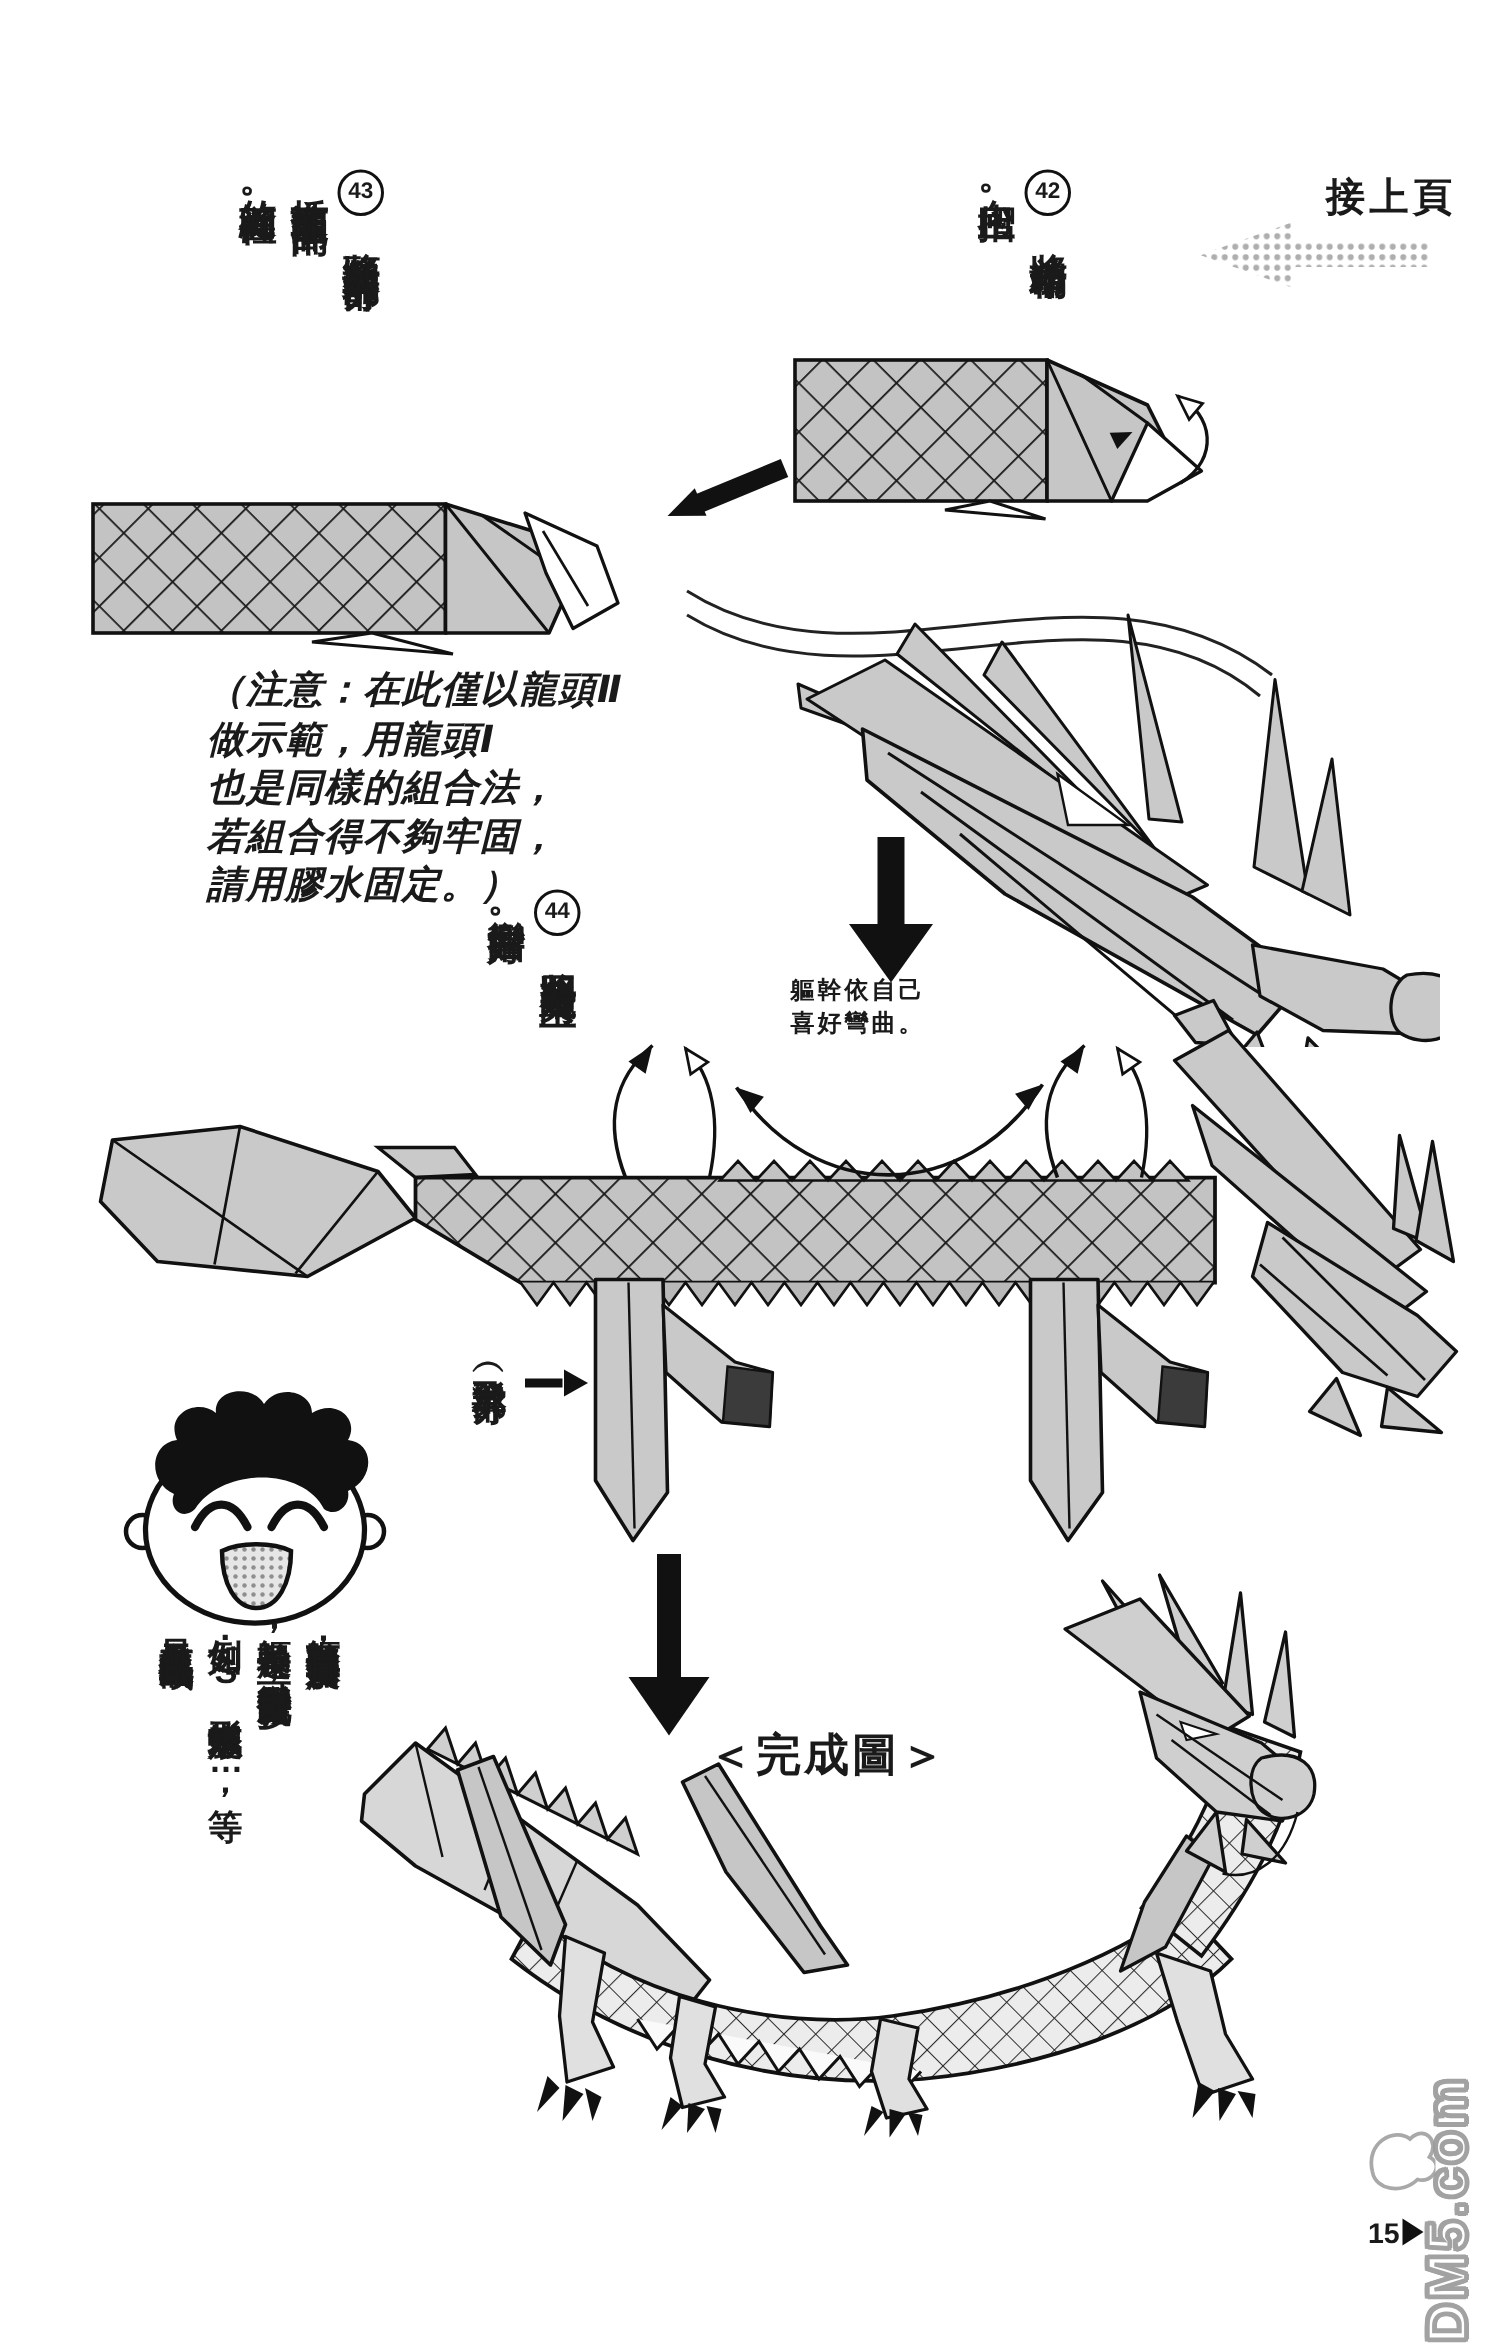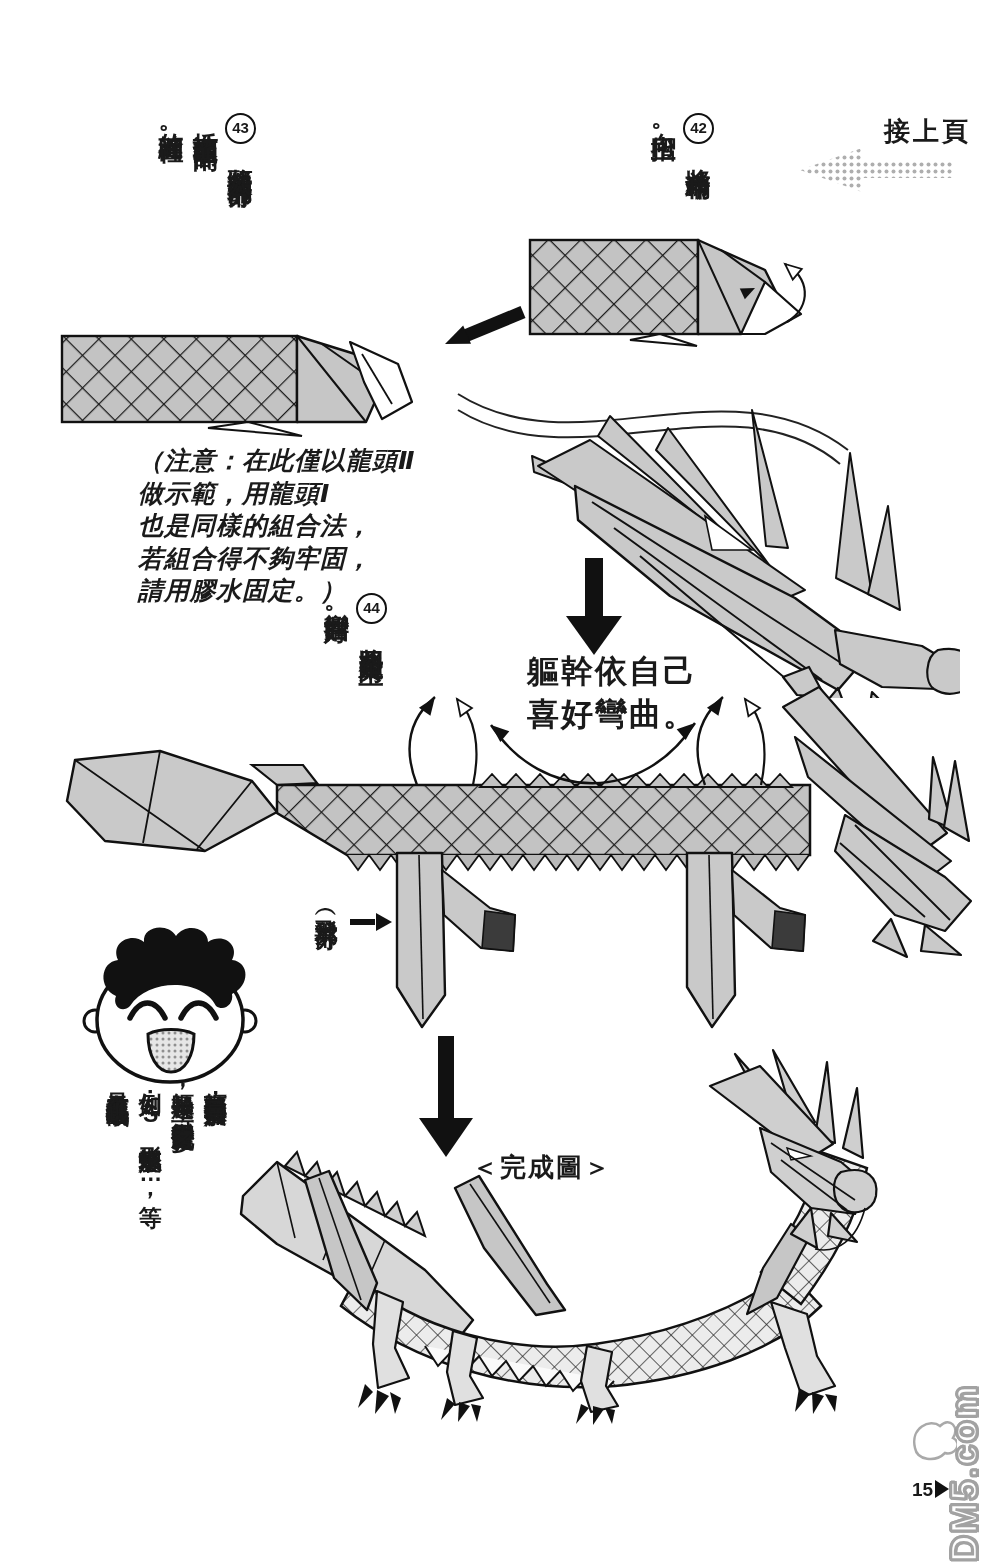--- a/index.html
+++ b/index.html
@@ -129,21 +129,21 @@
     <polygon points="318,290 334,332 298,314"></polygon>
     <polygon points="352,294 384,326 348,318"></polygon>
   </g>
 </svg>
 
 <svg class="fig" style="left:566px;top:558px;" width="56" height="100">
   <rect x="19" y="0" width="18" height="62" fill="#111"></rect>
   <polygon points="0,58 56,58 28,97" fill="#111"></polygon>
 </svg>
 
-<div class="htext" style="left:527px;top:650px;width:180px;font-size:32px;line-height:1.35;letter-spacing:2px;">軀幹依自己
+<div class="htext" style="left:527px;top:650px;width:180px;font-size:16px;line-height:1.35;letter-spacing:2px;">軀幹依自己
 喜好彎曲。</div>
 
 <div class="vtext" style="left:345px;top:593px;width:78px;height:250px;font-size:25px;">
   <span class="circle-num">44</span><span>將四片飛翼向上
 彎曲摺好。</span>
 </div>
 
 <svg class="fig" style="left:45px;top:665px;" width="935" height="400">
 
   <polygon points="30,95 115,86 207,116 232,147 160,186 60,176 22,136" fill="#c9c9c9" stroke="#111" stroke-width="2.4" stroke-linejoin="round"></polygon>
@@ -212,21 +212,21 @@
   <path d="M48,96 C58,76 73,76 83,96" stroke="#111" stroke-width="5.5" fill="none" stroke-linecap="round"></path>
   <path d="M99,96 C109,76 124,76 134,96" stroke="#111" stroke-width="5.5" fill="none" stroke-linecap="round"></path>
   <path d="M66,112 C78,106 100,106 112,112 C112,134 103,150 89,150 C75,150 66,134 66,112 Z" fill="url(#pDotsD)" stroke="#111" stroke-width="3"></path>
 </svg>
 
 <svg class="fig" style="left:418px;top:1036px;" width="56" height="125">
   <rect x="20" y="0" width="16" height="84" fill="#111"></rect>
   <polygon points="1,82 55,82 28,121" fill="#111"></polygon>
 </svg>
 
-<div class="htext" style="left:472px;top:1150px;font-size:26px;letter-spacing:2px;">＜完成圖＞</div>
+<div class="htext" style="left:472px;top:1150px;font-size:30px;letter-spacing:2px;">＜完成圖＞</div>
 
 <svg class="fig" style="left:215px;top:1048px;" width="770" height="390">
 
   <polygon points="28,148 62,114 128,162 210,222 258,272 236,300 152,246 62,196 26,166" fill="#d7d7d7" stroke="#111" stroke-width="2.4" stroke-linejoin="round"></polygon>
   <path d="M62,114 L80,190 M128,162 L108,212 M170,192 L150,238" stroke="#111" stroke-width="1.6" fill="none"></path>
   <path d="M70,118 l12,-14 l8,24 l12,-14 l8,24 l12,-14 l8,24 l12,-14 l8,24 l12,-14 l8,24 l12,-14 l8,24 l12,-14 l8,24 Z" fill="#cfcfcf" stroke="#111" stroke-width="2"></path>
 
   <path d="M142,228 C200,282 300,307 380,296 C452,286 520,262 574,224 L606,258 C560,304 480,330 400,338 C300,346 200,316 126,258 Z" fill="url(#pDiaSm)" stroke="#111" stroke-width="2.5"></path>
   <path d="M210,298 l13,20 l14,-15 l13,20 l14,-15 l13,20 l14,-15 l13,20 l14,-15 l13,20 l14,-15 l13,20 l14,-15 l13,20 l14,-15" fill="#fafafa" stroke="#111" stroke-width="2"></path>
 

